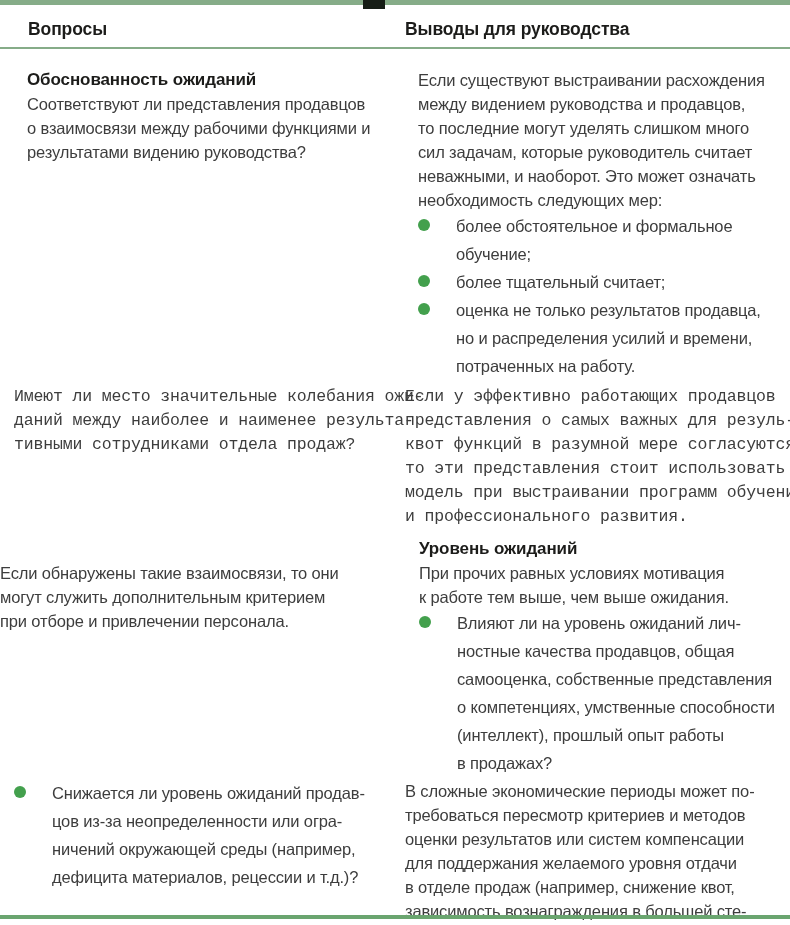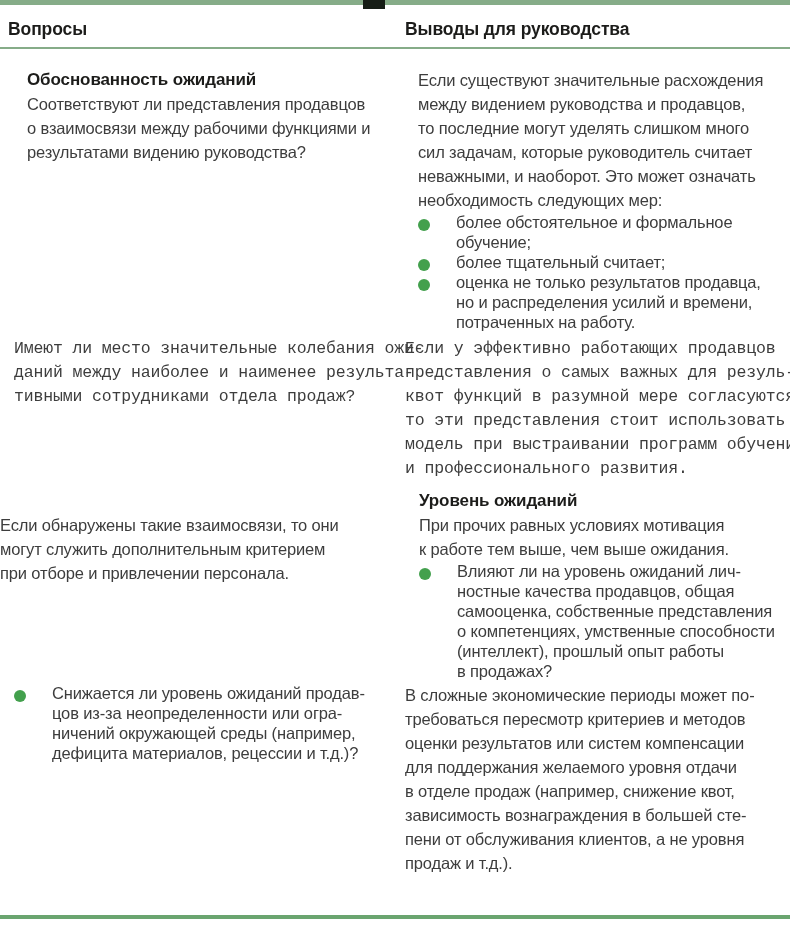--- a/index.html
+++ b/index.html
@@ -27,21 +27,21 @@
 
   .thead{
     display:grid;grid-template-columns:405px 1fr;
     padding:14px 0 8px 0;margin-top:5px;
     border-bottom:2.5px solid var(--rule-green);
   }
   .th{
     font-size:17.5px;font-weight:bold;line-height:20px;
     color:var(--heading-text);letter-spacing:-0.1px;
   }
-  .th.left{padding-left:8px;}
+  .th.left{padding-left:28px;}
   .th.right{padding-right:32px;}
 
   .row{display:grid;grid-template-columns:405px 1fr;align-items:start;}
   .row.r1{margin-top:19px;padding-left:13px;}
   .row.r2{margin-top:5px;font-family:Liberation Mono, monospace;}
   .row.r3{margin-top:8px;}
   .row.r4{margin-top:2px;}
   .cell{min-width:0;}
   .cell.left{padding-left:14px;padding-right:18px;}
   .cell.right{padding-right:15px;}
@@ -55,21 +55,21 @@
     margin:0;font-size:16.5px;line-height:24px;
     letter-spacing:-0.15px;white-space:pre;
   }
   ul.bullets{list-style:none;margin:0;padding:0;}
   li.bullet-item{position:relative;padding-left:38px;}
   .bullet-dot{
     position:absolute;left:0;top:7px;width:12px;height:12px;
     border-radius:50%;background:var(--bullet-green);
   }
   .bullet-text{
-    display:block;font-size:16.5px;line-height:20px;
+    display:block;font-size:16.5px;line-height:28px;
     letter-spacing:-0.15px;white-space:pre;
   }
 </style>
 </head>
 <body>
 
 <div class="page">
   <div class="top-rule"></div>
   <div class="edge-marker"></div>
 
@@ -79,21 +79,21 @@
   </div>
 
   <div class="row r1">
     <div class="cell left">
       <h3 class="group-heading">Обоснованность ожиданий</h3>
       <p class="para">Соответствуют ли представления продавцов
 о взаимосвязи между рабочими функциями и
 результатами видению руководства?</p>
     </div>
     <div class="cell right">
-      <p class="para">Если существуют значительные расхождения
+      <p class="para">Если существуют выстраивании расхождения
 между видением руководства и продавцов,
 то последние могут уделять слишком много
 сил задачам, которые руководитель считает
 неважными, и наоборот. Это может означать
 необходимость следующих мер:</p>
       <ul class="bullets">
         <li class="bullet-item">
           <span class="bullet-dot"></span>
           <span class="bullet-text">более обстоятельное и формальное
 обучение;</span>

